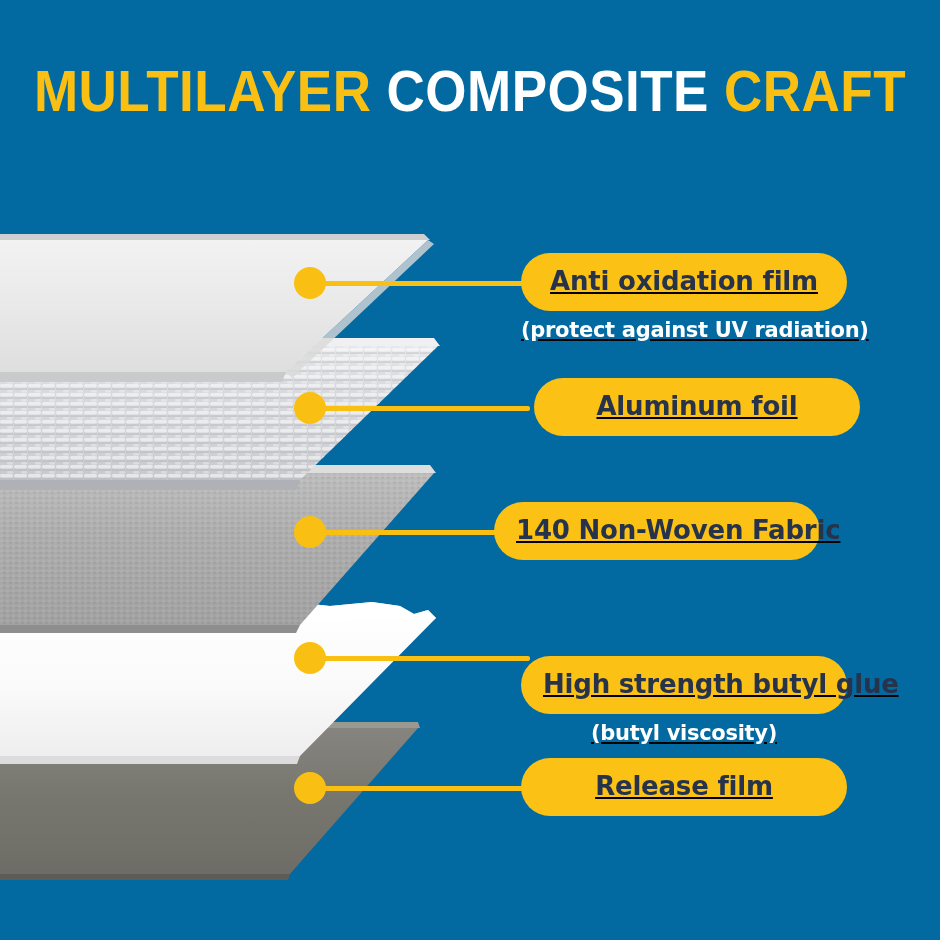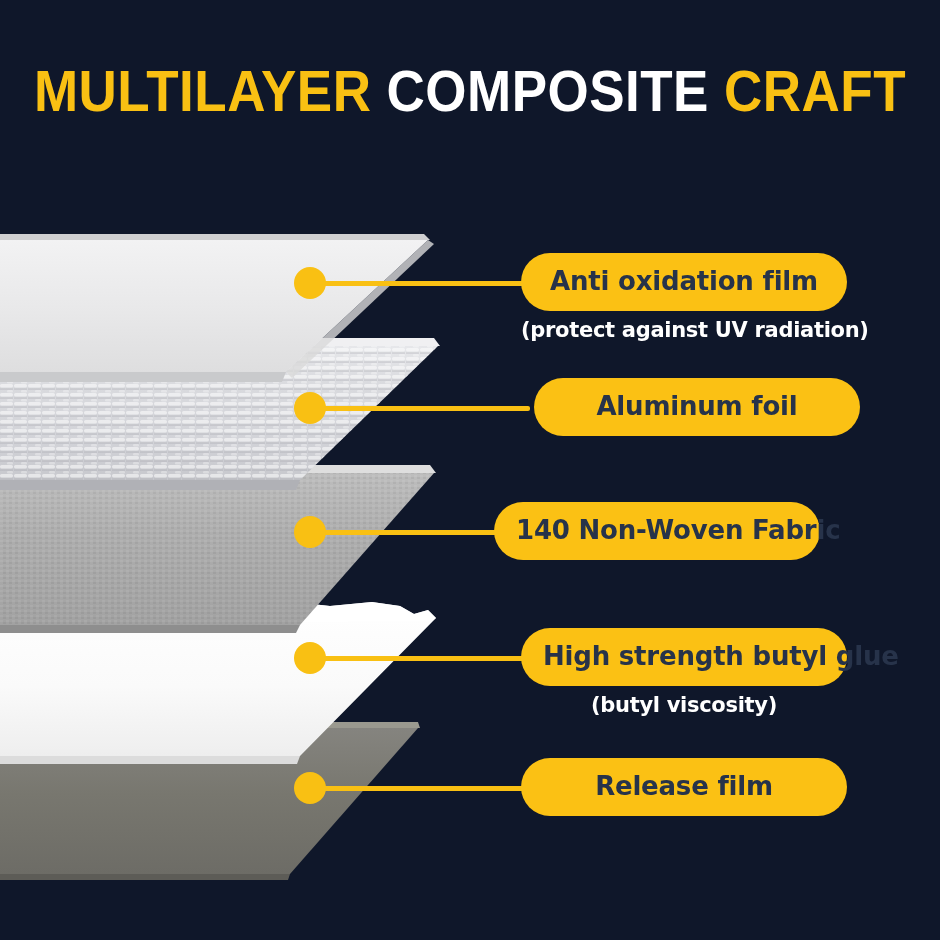--- a/index.html
+++ b/index.html
@@ -64,20 +64,21 @@
     position: absolute;
     width: 32px;
     height: 32px;
     border-radius: 50%;
     background: #f9c013;
   }
 
   
   .callout {
     position: absolute;
+    text-decoration: underline;
   }
   .pill {
     display: block;
     background: #fbc114;
     color: #27334a;
     border-radius: 34px;
     font-family: "DejaVu Sans", sans-serif;
     font-weight: 700;
     font-size: 26px;
     letter-spacing: -0.2px;
@@ -96,21 +97,21 @@
     font-size: 21px;
     letter-spacing: -0.3px;
     text-align: center;
     width: 326px;
     white-space: nowrap;
   }
 </style>
 </head>
 <body>
 
-<div id="stage" style="background: #0f172a;">
+<div id="stage" style="background: #0369a1;">
 
   <div id="title">
     <span class="w gold">MULTILAYER</span>
     <span class="w white">COMPOSITE</span>
     <span class="w gold">CRAFT</span>
   </div>
 
   <div id="stack">
 
     <div class="layer" style="top:714px;">
@@ -239,21 +240,21 @@
   </div>
 
   <div class="callout" style="left:534px; top:378px;">
     <span class="pill">Aluminum foil</span>
   </div>
 
   <div class="callout" style="left:494px; top:502px;">
     <span class="pill">140 Non-Woven Fabric</span>
   </div>
 
-  <div class="callout" style="left:521px; top:628px;">
+  <div class="callout" style="left:521px; top:656px;">
     <span class="pill">High strength butyl glue</span>
     <span class="sub">(butyl viscosity)</span>
   </div>
 
   <div class="callout" style="left:521px; top:758px;">
     <span class="pill">Release film</span>
   </div>
 
 </div>
 

